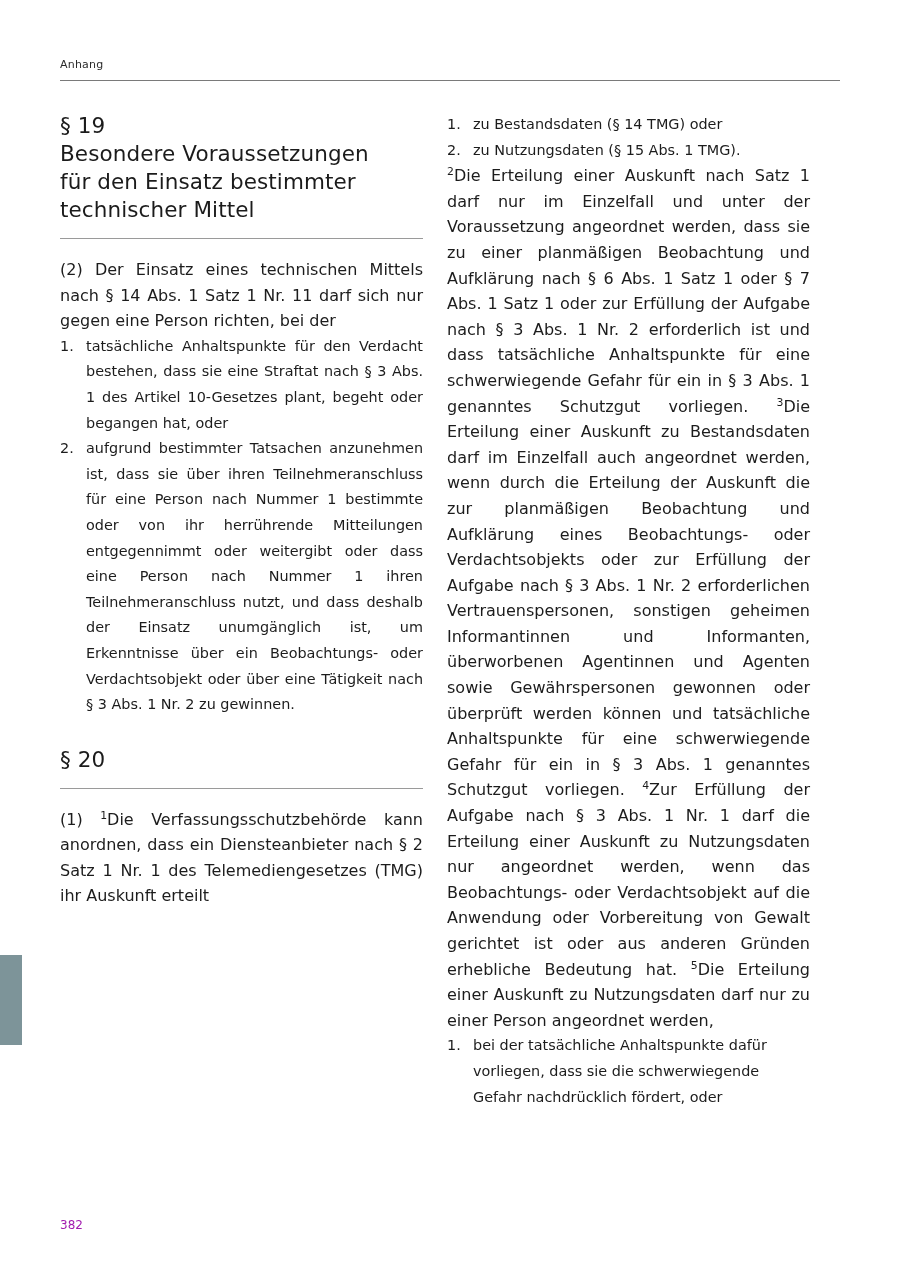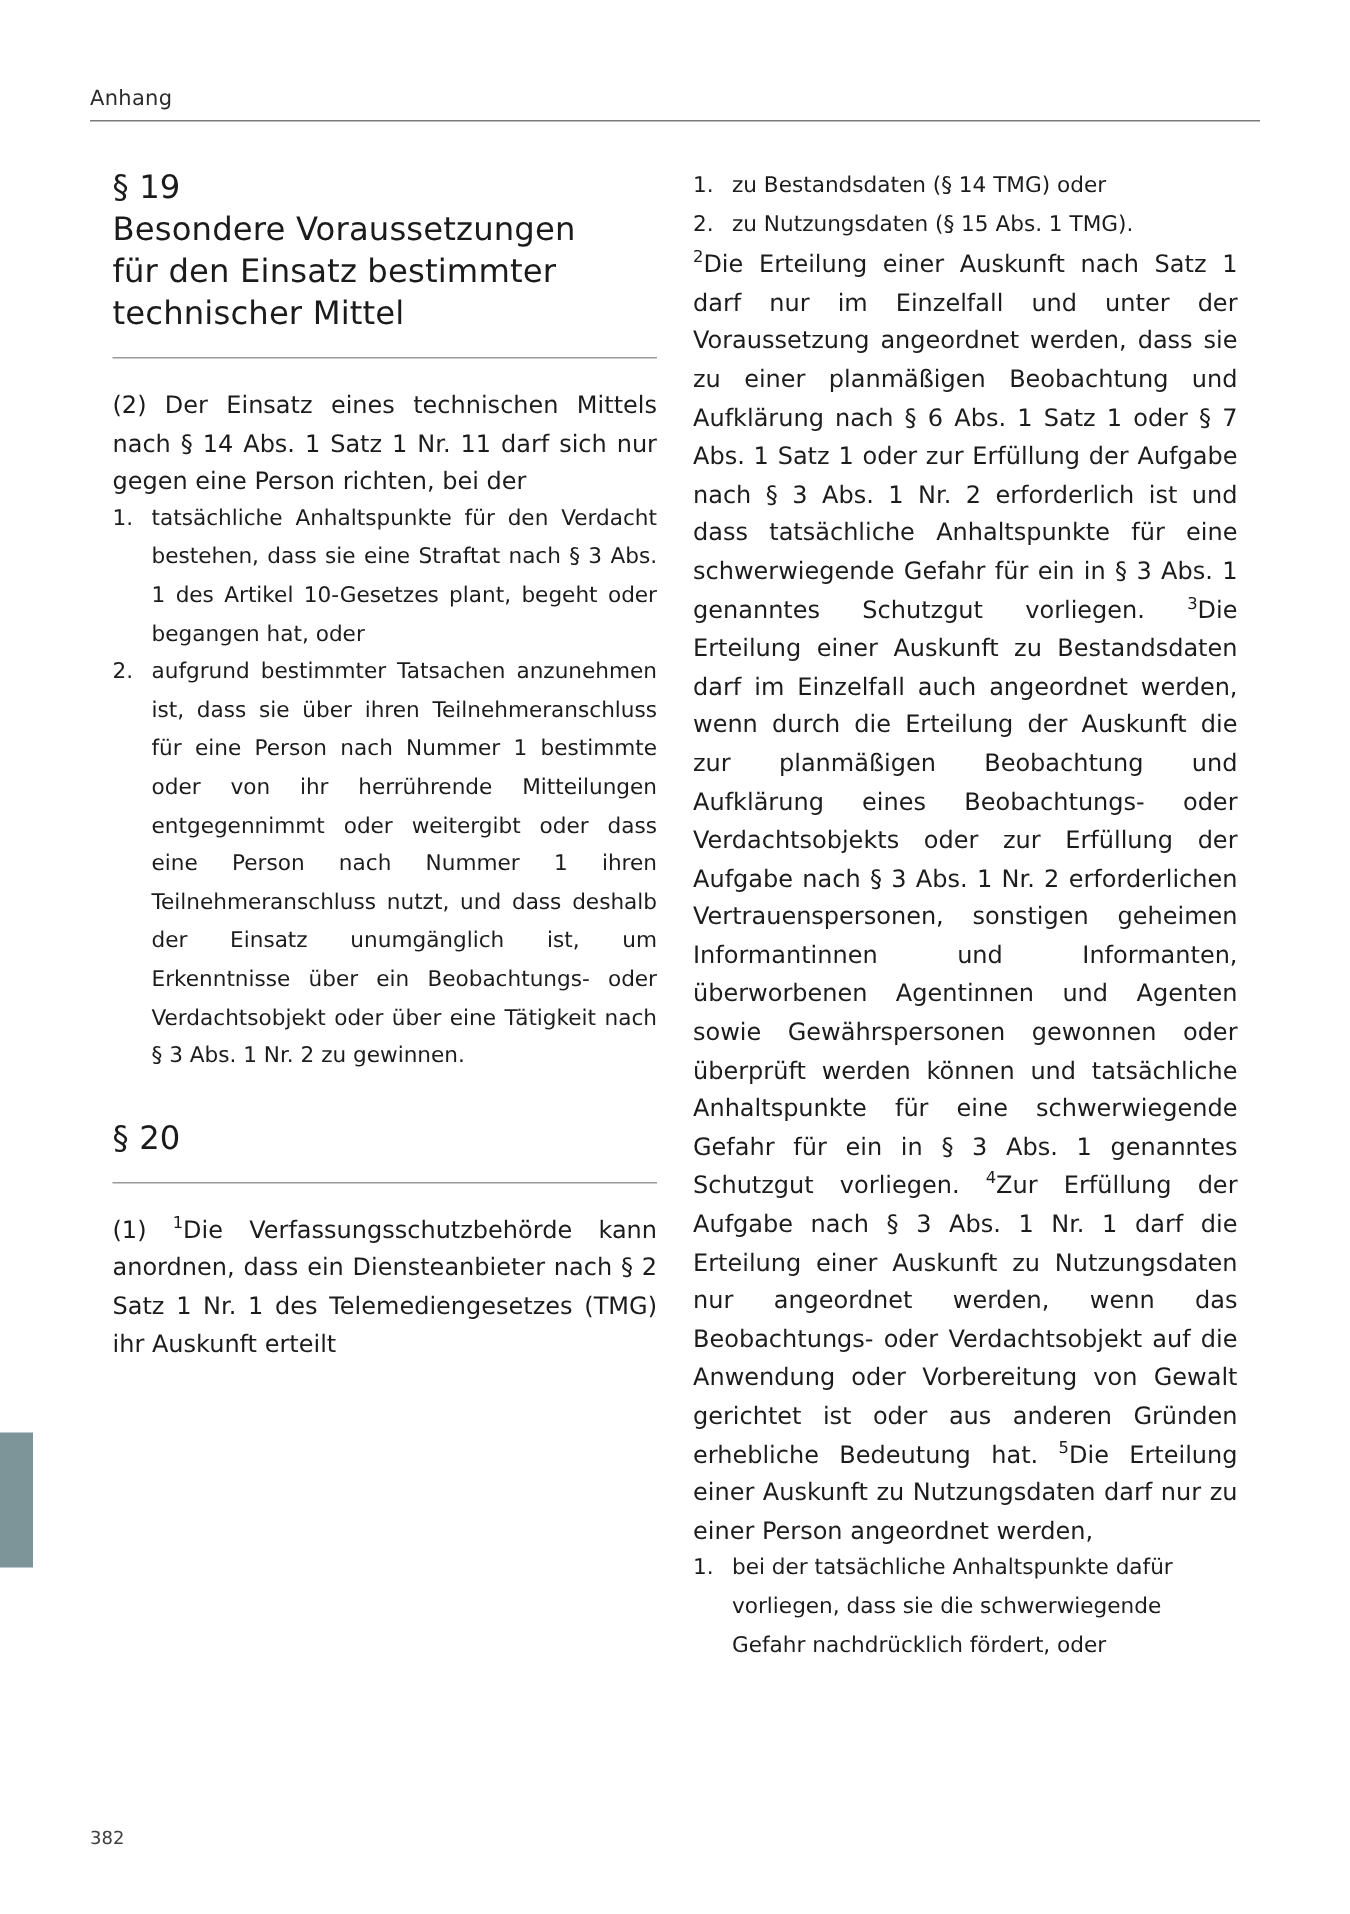--- a/index.html
+++ b/index.html
@@ -17,21 +17,21 @@
   }
   .page {
     position: absolute;
     inset: 0;
   }
   
   .runhead {
     position: absolute;
     left: 60px;
     top: 58px;
-    font-size: 14px;
+    font-size: 11px;
     color: #2b2b2b;
     letter-spacing: 0.2px;
   }
   .runhead-rule {
     position: absolute;
     left: 60px;
     top: 80px;
     width: 780px;
     height: 1px;
     background: #7a7a7a;
@@ -44,28 +44,27 @@
     width: 22px;
     height: 90px;
     background: #7d9499;
   }
   
   .folio {
     position: absolute;
     left: 60px;
     top: 1218px;
     font-size: 12px;
-    color: #404040;
+    color: #a21caf;
   }
   
   .col {
     position: absolute;
     top: 112px;
     width: 363px;
-    margin-left: 15px;
   }
   .col-left { left: 60px; }
   .col-right { left: 447px; }
 
   h2.sec {
     margin: 0;
     font-weight: 400;
     font-size: 21.5px;
     line-height: 28px;
     color: #1b1b1b;

